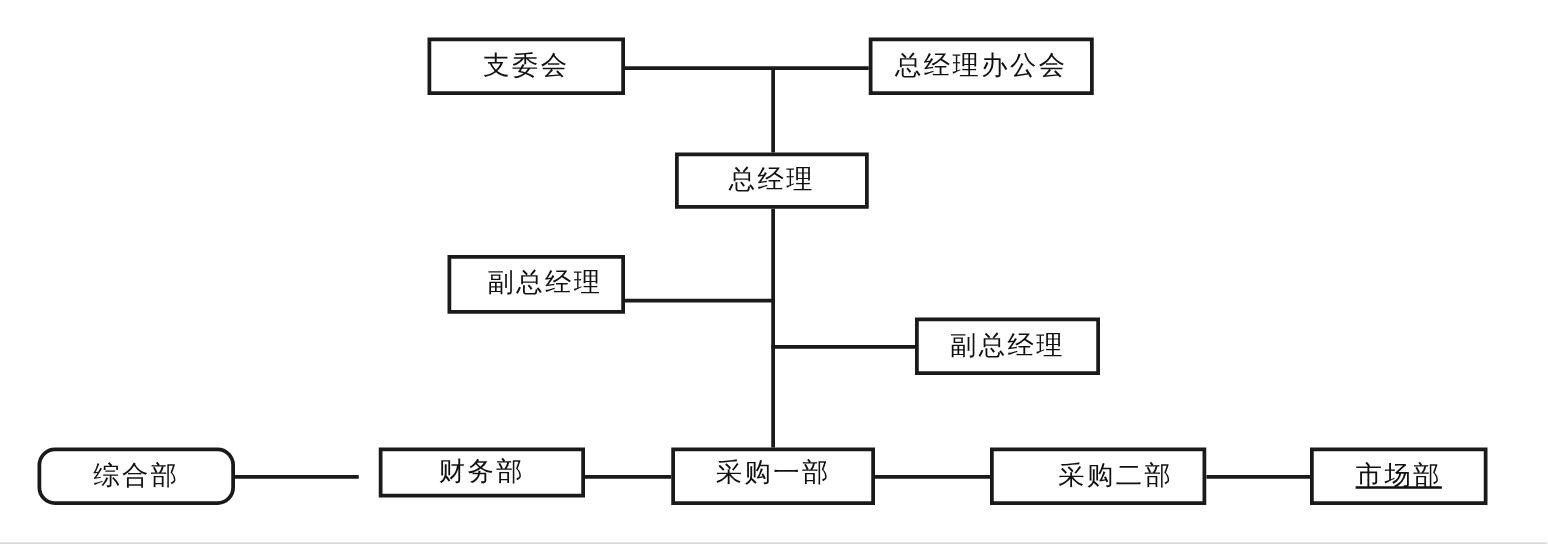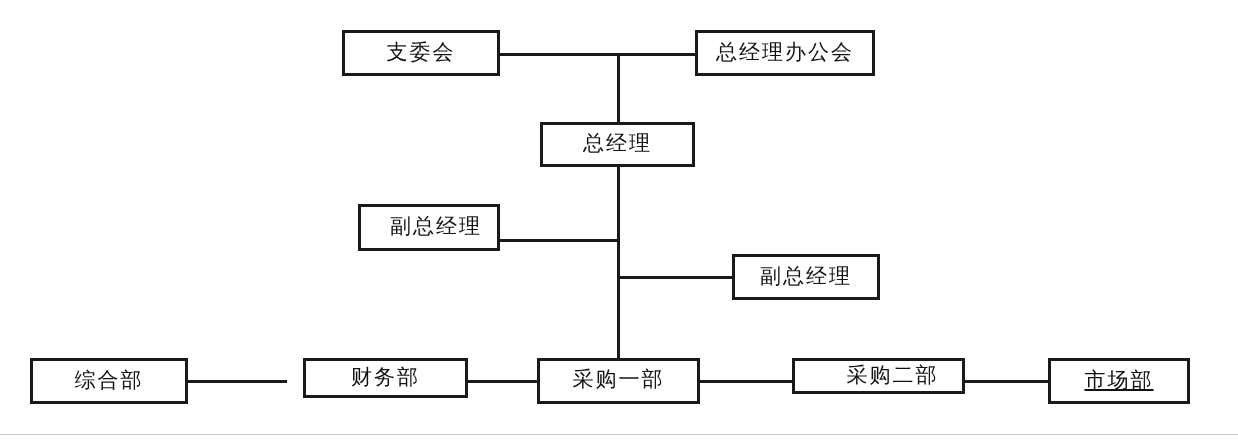--- a/index.html
+++ b/index.html
@@ -89,33 +89,33 @@
   </div>
 
   <div class="node" style="left:358px; top:204px; width:142px; height:47px;padding-left:14px;">
     <span class="label">副总经理</span>
   </div>
 
   <div class="node" style="left:732px; top:254px; width:148px; height:46px;">
     <span class="label">副总经理</span>
   </div>
 
-  <div class="node" style="left:30px; top:358px; width:158px; height:46px;">
+  <div class="node" style="left:30px; top:358px; width:158px; height:46px;border-radius:14px;">
     <span class="label">综合部</span>
   </div>
 
   <div class="node" style="left:303px; top:358px; width:165px; height:40px;">
     <span class="label">财务部</span>
   </div>
 
   <div class="node" style="left:537px; top:358px; width:163px; height:46px;font-family:Liberation Mono, monospace;">
     <span class="label">采购一部</span>
   </div>
 
-  <div class="node" style="left:792px; top:358px; width:173px; height:36px;padding-left:28px;">
+  <div class="node" style="left:792px; top:358px; width:173px; height:46px;padding-left:28px;">
     <span class="label">采购二部</span>
   </div>
 
   <div class="node" style="left:1048px; top:358px; width:142px; height:46px;text-decoration:underline;">
     <span class="label">市场部</span>
   </div>
 
   <div class="page-rule" style="top:434px;"></div>
 
 </div>

